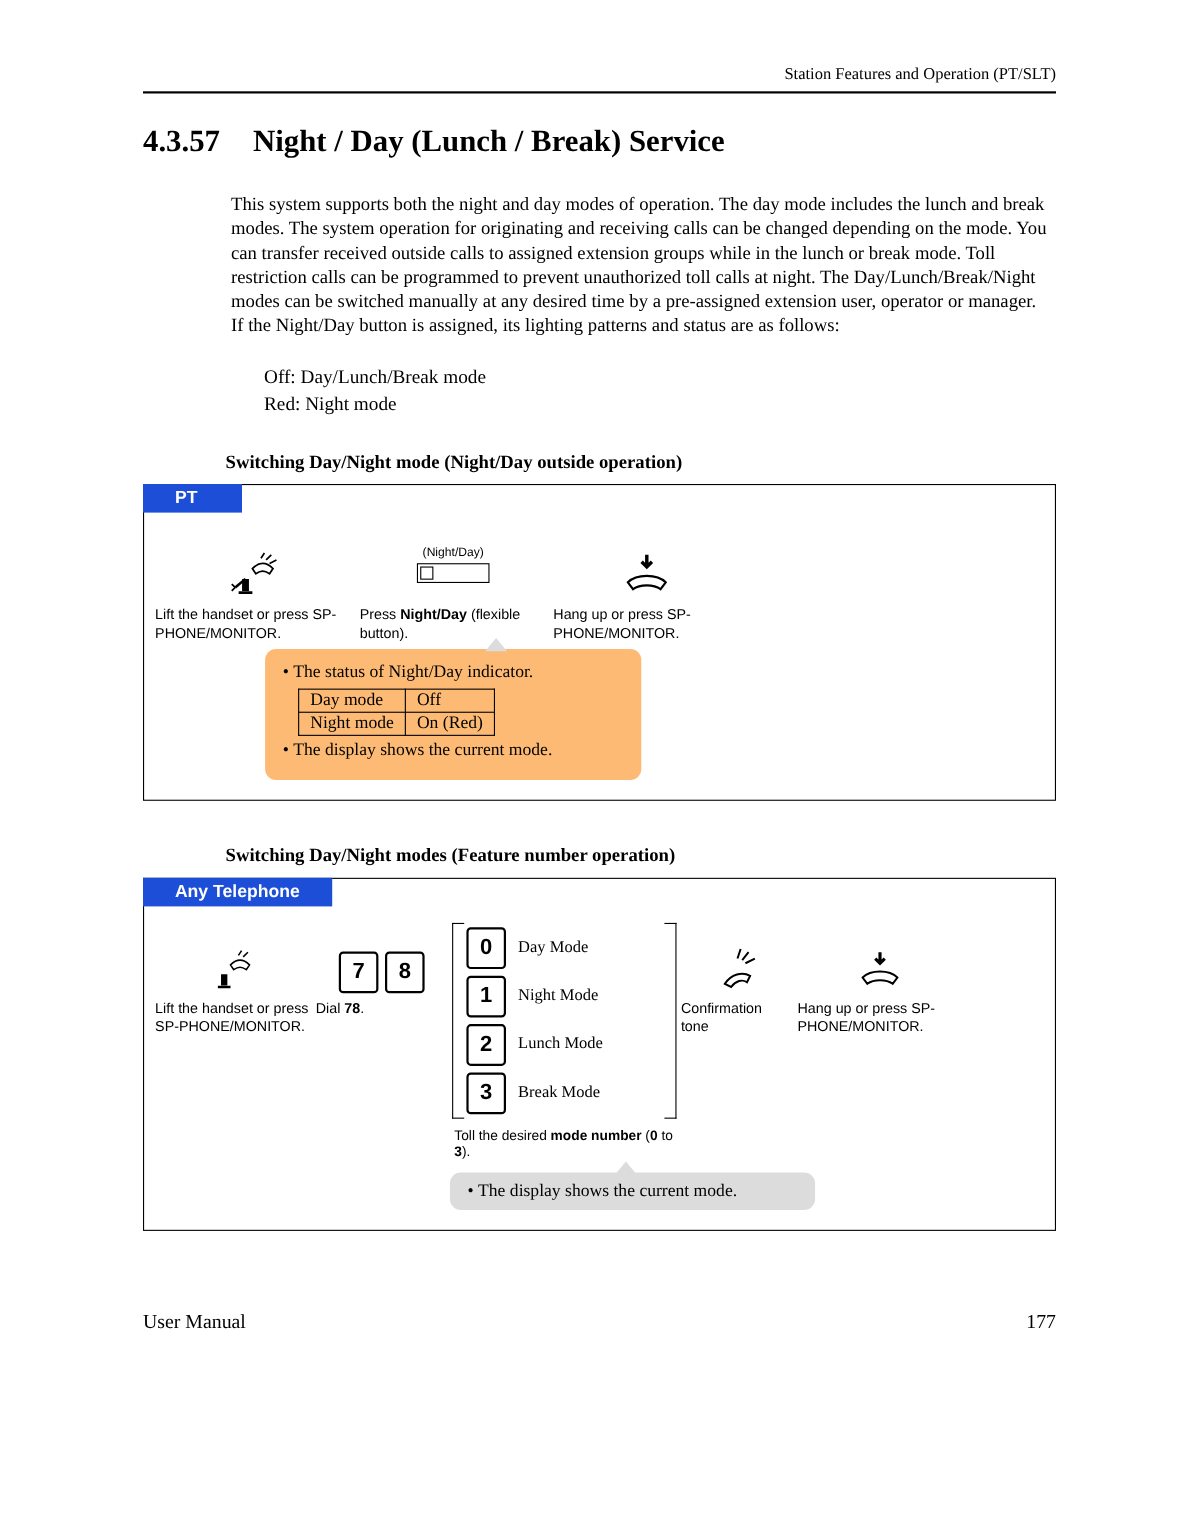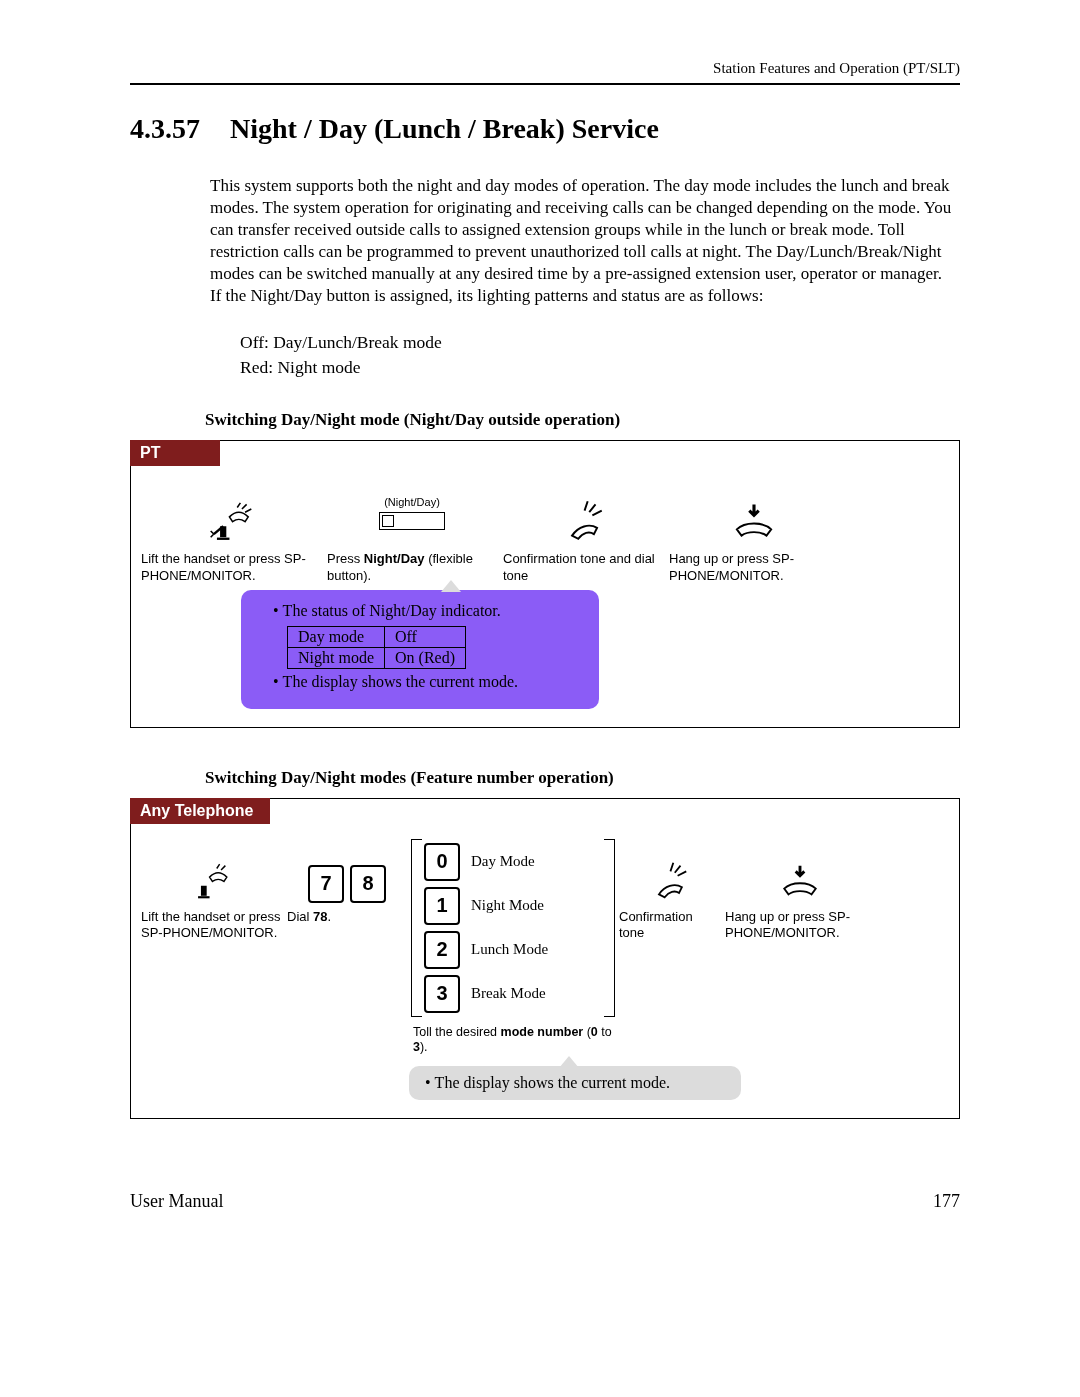--- a/index.html
+++ b/index.html
@@ -51,26 +51,26 @@
   }
   .proc-box {
     border: 1.5px solid #000;
     margin: 0 0 40px 0;
     position: relative;
     padding-bottom: 18px;
   }
   .proc-tab {
     position: absolute;
     top: -1px; left: -1px;
-    background: #7f1d1d;
+    background: #1d4ed8;
     color: #fff;
     font-family: Arial, Helvetica, sans-serif;
     font-weight: bold;
     font-size: 16px;
-    padding: 4px 10px;
+    padding: 4px 29px;
     min-width: 90px;
     box-sizing: border-box;
   }
   .steps-row {
     display: flex;
     align-items: flex-start;
     padding: 40px 10px 0 10px;
     gap: 6px;
   }
   .step {
@@ -109,23 +109,23 @@
   }
   .flex-btn::before {
     content: "";
     position: absolute;
     left: 2px; top: 2px;
     width: 10px; height: 10px;
     border: 1px solid #000;
   }
 
   .callout {
-    background: #8b5cf6;
+    background: #fdba74;
     border-radius: 10px;
-    padding: 10px 16px 12px 32px;
+    padding: 10px 16px 12px 16px;
     font-size: 16px;
     font-family: "Times New Roman", serif;
     margin: 6px 0 0 110px;
     width: 310px;
     position: relative;
   }
   .callout .bullet {
     margin: 2px 0 6px 0;
   }
   .callout-pointer {
@@ -265,29 +265,20 @@
       <div class="step pt-s2">
         <div class="icon-area" style="flex-direction:column;align-items:center;">
           <div class="btn-label">(Night/Day)</div>
           <div class="flex-btn"></div>
         </div>
         <div class="caption">
           <span>Press </span><b>Night/Day</b><span> (flexible button).</span>
         </div>
       </div>
 
-      <div class="step pt-s3">
-        <div class="icon-area">
-          <svg class="icon" viewBox="0 0 64 64">
-            <path d="M18 52 C26 40 40 36 50 42 L46 50 C40 46 32 48 26 56 Z" fill="none" stroke="#000" stroke-width="2.5"></path>
-            <path d="M34 20 L38 8 M40 22 L48 12 M44 26 L56 20" stroke="#000" stroke-width="2.5"></path>
-          </svg>
-        </div>
-        <div class="caption">Confirmation tone and dial tone</div>
-      </div>
 
       <div class="step pt-s4">
         <div class="icon-area">
           <svg class="icon" viewBox="0 0 64 64">
             <path d="M10 44 C20 34 44 34 54 44 L48 52 C40 46 24 46 16 52 Z" fill="none" stroke="#000" stroke-width="2.5"></path>
             <path d="M32 12 L32 26 M26 20 L32 26 L38 20" stroke="#000" stroke-width="4" fill="none"></path>
           </svg>
         </div>
         <div class="caption">Hang up or press SP-PHONE/MONITOR.</div>
       </div>

